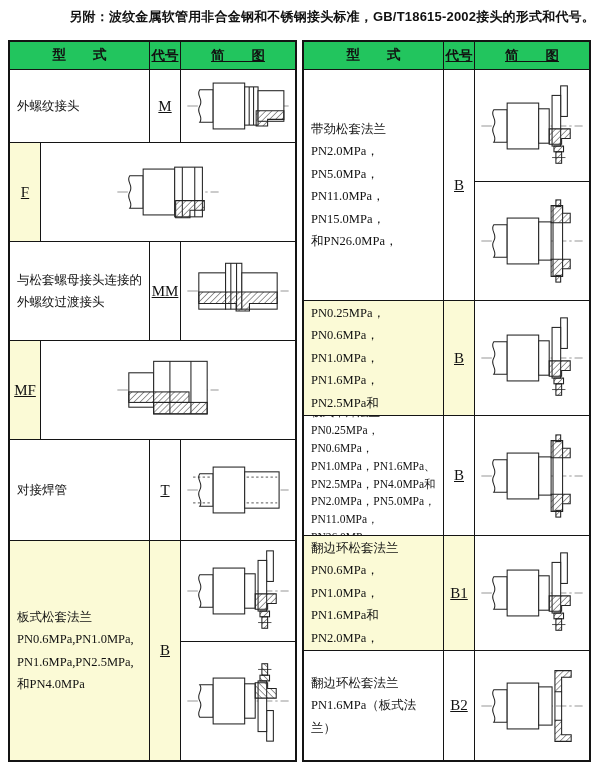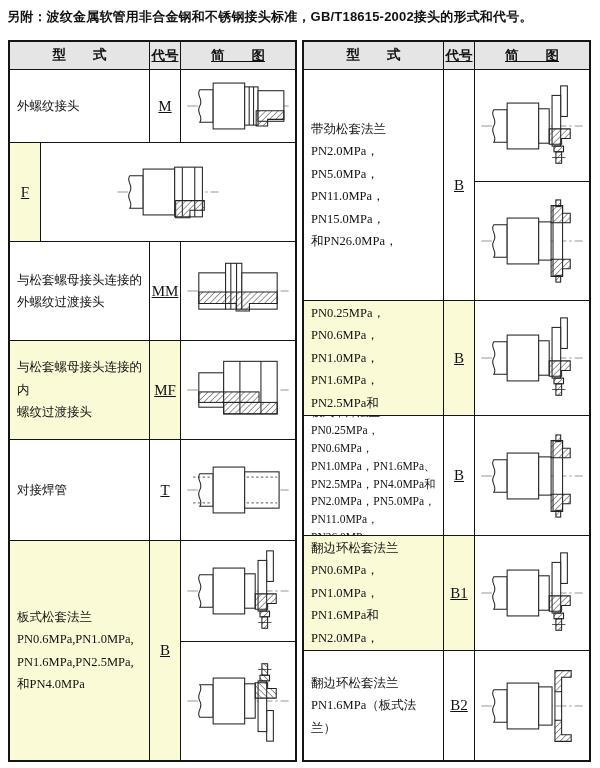--- a/index.html
+++ b/index.html
@@ -1,38 +1,38 @@
 <!DOCTYPE html>
 <html><head>
 <meta charset="utf-8">
 <style>
   html,body{margin:0;padding:0;background:#fff;}
   .page{position:relative;width:600px;height:768px;background:#fff;overflow:hidden;
         font-family:"Liberation Serif","DejaVu Serif",serif;color:#111;}
   .title{position:absolute;left:7px;top:8px;width:588px;
          font-family:"Liberation Sans","DejaVu Sans",sans-serif;
-         font-weight:bold;font-size:13px;letter-spacing:0.2px;}
+         font-weight:bold;font-size:13px;letter-spacing:0.2px;text-align:right;}
   .tbl{position:absolute;top:40px;height:722px;border:2px solid #141414;
        box-sizing:border-box;display:flex;flex-direction:column;background:#fff;}
   .tbl-left{left:8px;width:289px;}
   .tbl-right{left:302px;width:289px;}
   .row{display:flex;flex:0 0 auto;box-sizing:border-box;border-bottom:1px solid #141414;min-height:0;}
   .row:last-child{border-bottom:none;flex:1 1 auto;}
   .cell{box-sizing:border-box;border-right:1px solid #141414;display:flex;
         align-items:center;overflow:hidden;}
   .cell:last-child{border-right:none;}
   .c-type{width:140px;padding:3px 3px 3px 7px;font-size:12.5px;line-height:1.8;
           white-space:pre-line;}
   .c-type.compact{font-size:11.5px;line-height:1.55;}
   .c-code{width:31px;justify-content:center;font-size:15px;text-decoration:underline;}
   .c-diag{flex:1;flex-direction:column;align-items:stretch;padding:0;}
   .sub{flex:1;display:flex;align-items:center;justify-content:center;min-height:0;text-decoration:underline;}
   .sub + .sub{border-top:1px solid #141414;}
   .hl{background:#FBFAD6;}
-  .hdr{background:#e5e5e5;height:28px;}
+  .hdr{background:#22c55e;height:28px;}
   .hdr .cell{justify-content:center;padding:0;font-weight:bold;font-size:13.5px;
              white-space:pre;}
   svg.diag{display:block;width:114px;height:86px;}
 </style>
 </head>
 <body>
 
 <svg width="0" height="0" style="position:absolute" aria-hidden="true">
 <defs>
   <pattern id="hatch" width="4.5" height="4.5" patternUnits="userSpaceOnUse" patternTransform="rotate(45)">
@@ -168,22 +168,20 @@
       <div class="cell c-diag">
           <div class="sub">
             <svg class="diag" viewBox="0 0 110 90">
               <use href="#d-mm"></use>
             </svg>
           </div>
         </div>
     </div>
 
     <div class="row hl" style="height:99px">
-      <div class="cell c-type">与松套螺母接头连接的内
-螺纹过渡接头</div>
       <div class="cell c-code">MF</div>
       <div class="cell c-diag" style="background:#fff">
           <div class="sub">
             <svg class="diag" viewBox="0 0 110 90">
               <use href="#d-mf"></use>
             </svg>
           </div>
         </div>
     </div>
 

